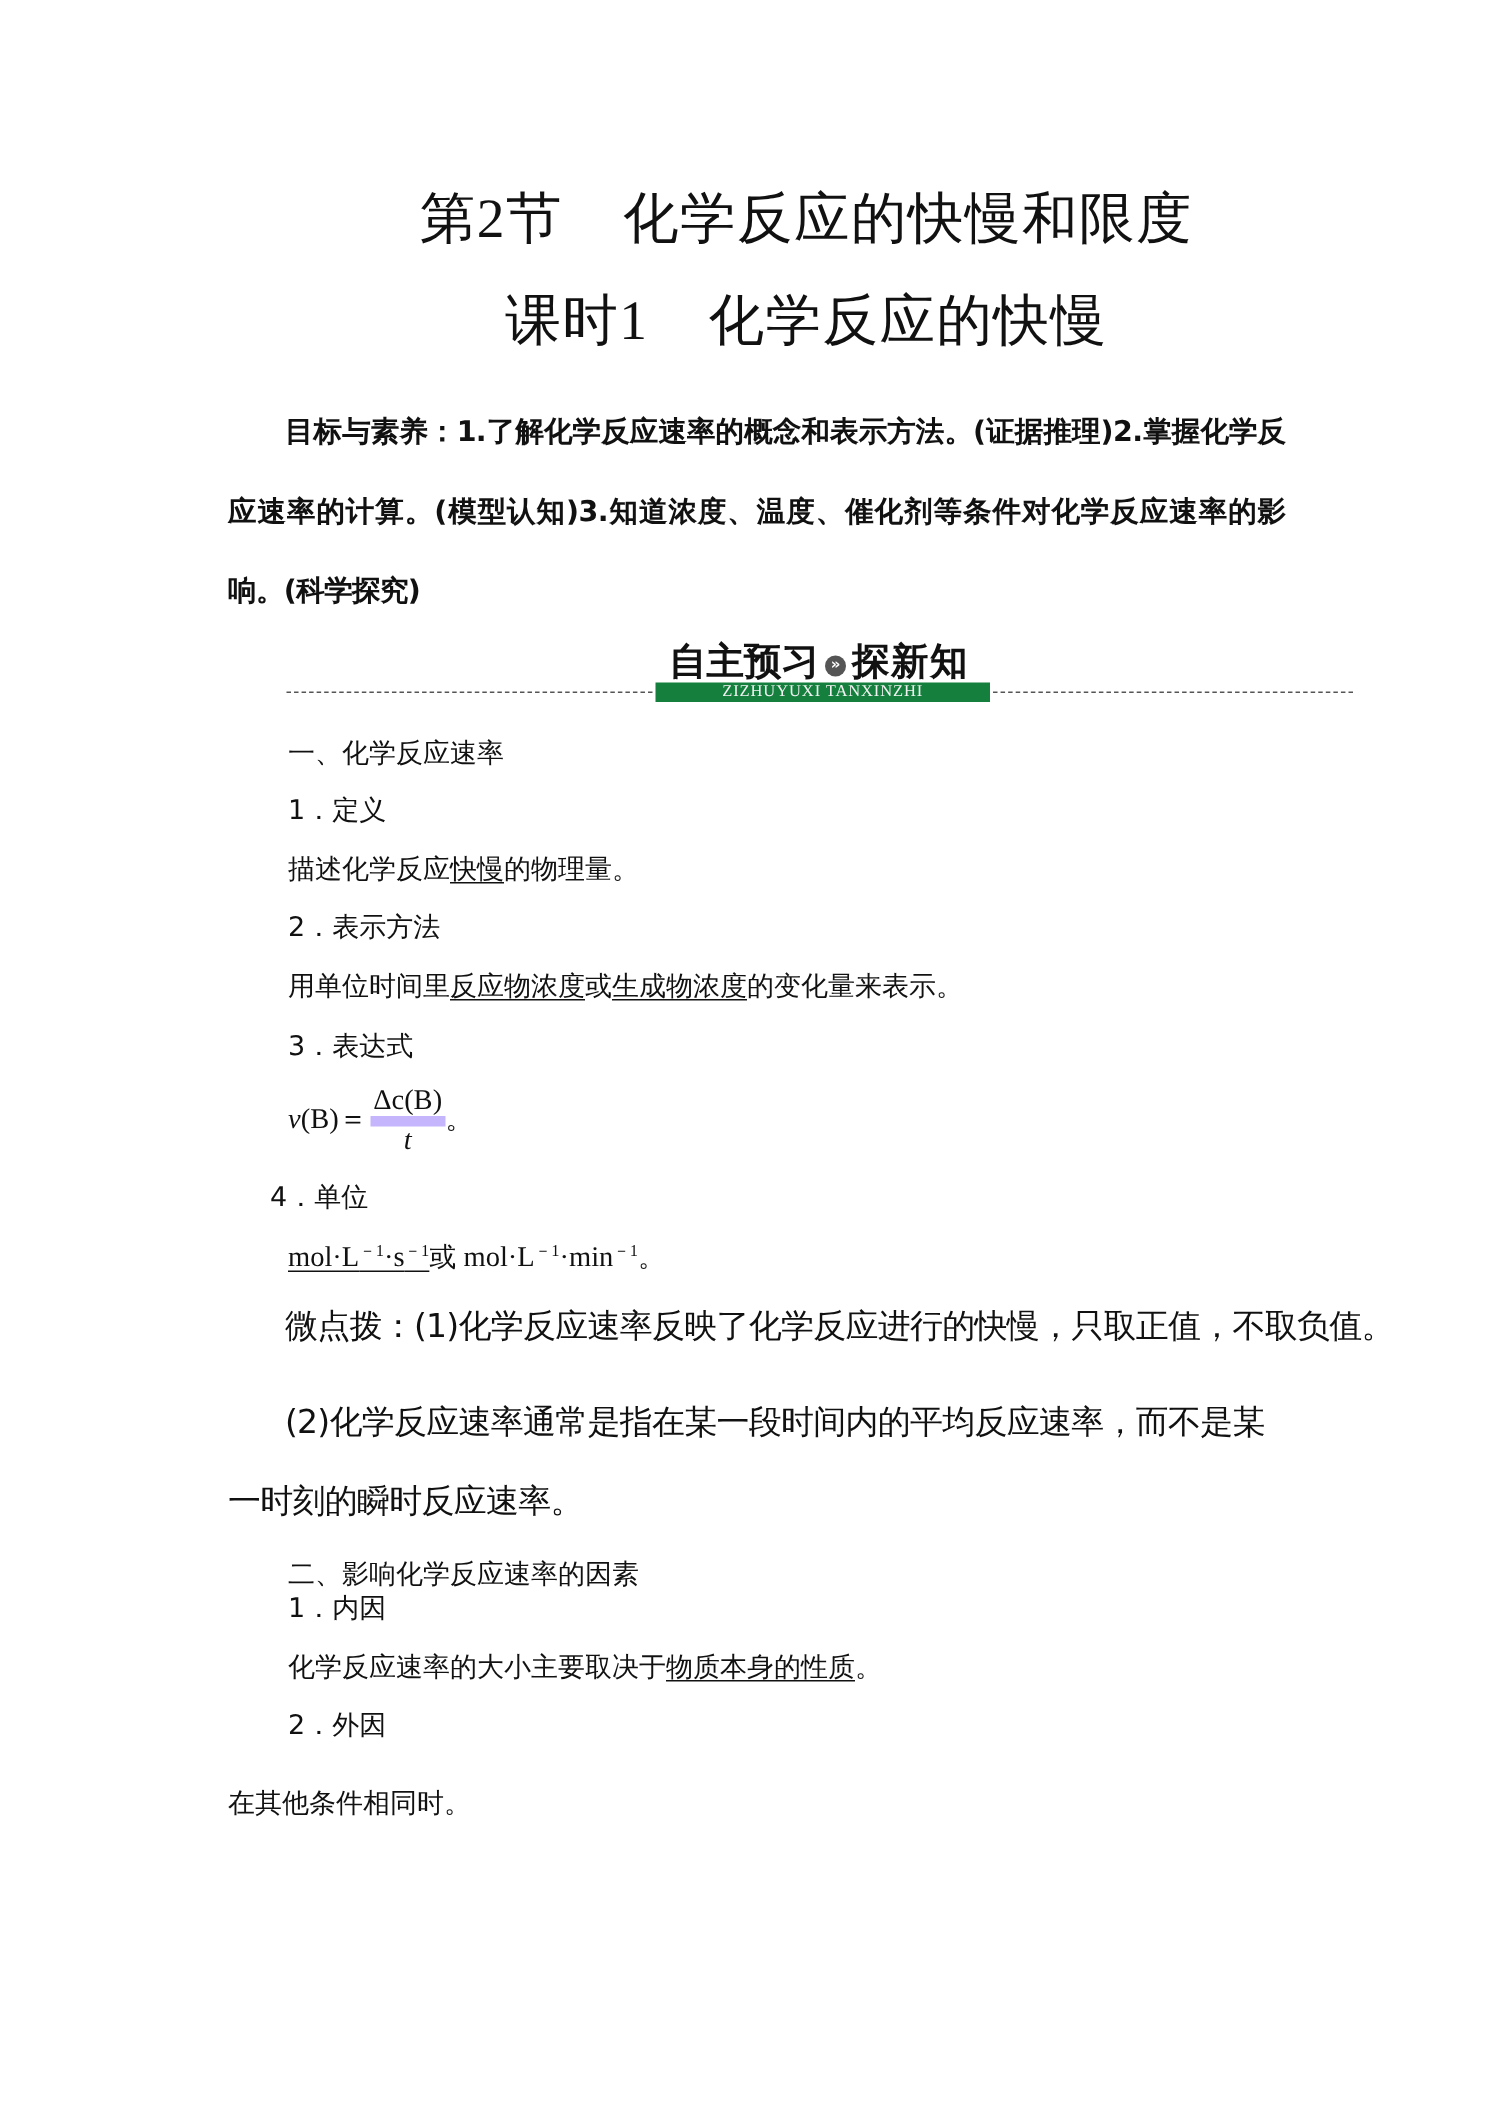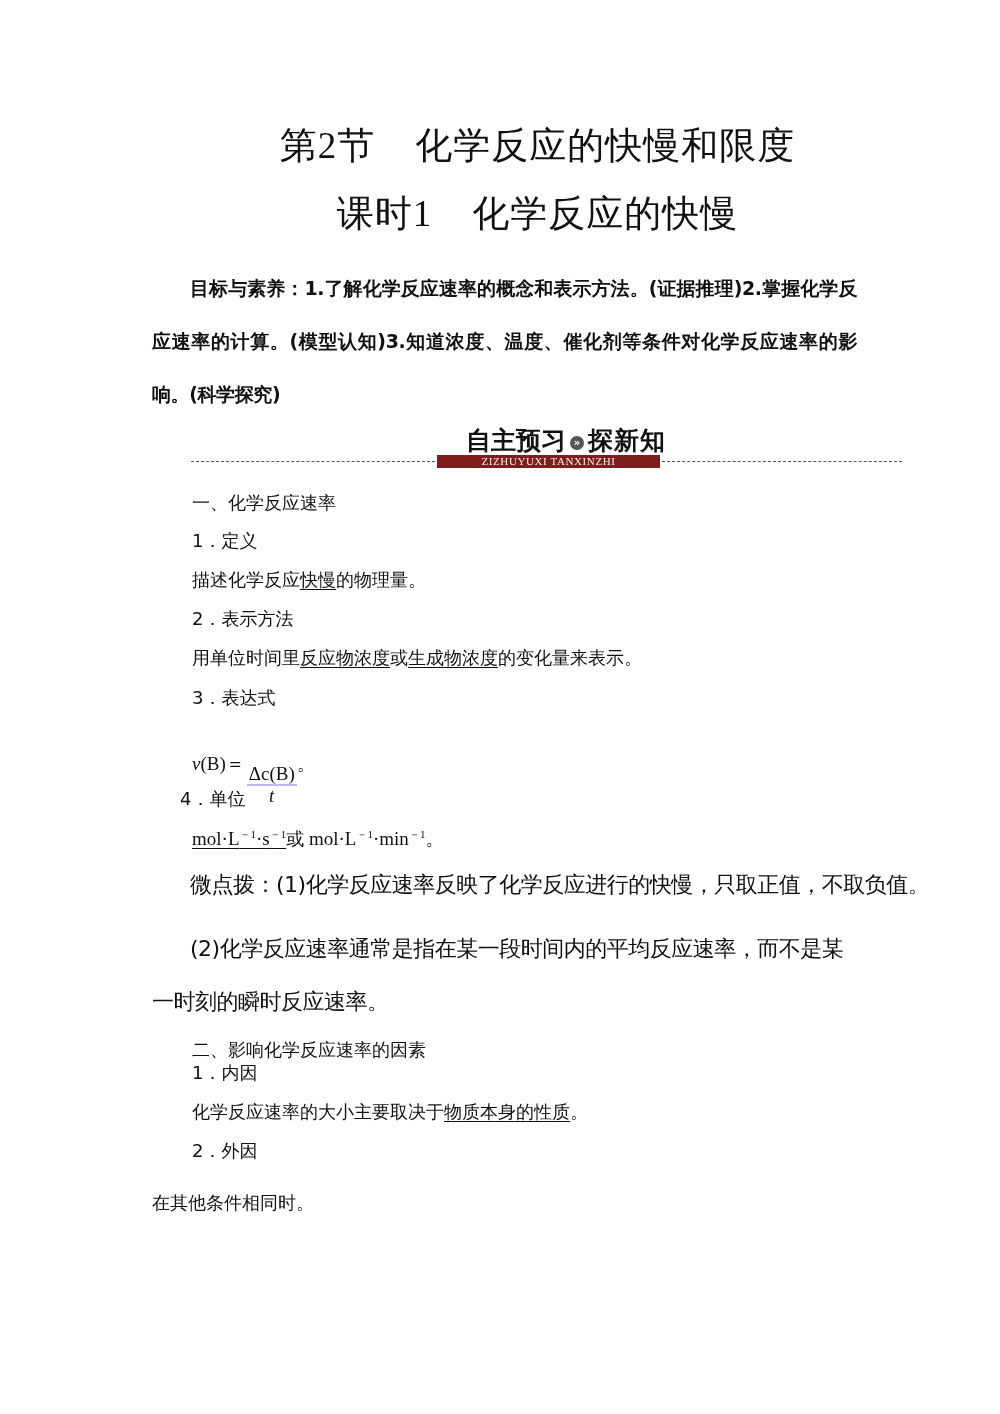--- a/index.html
+++ b/index.html
@@ -48,21 +48,20 @@
     }
 
     
     .banner-title {
       left: 446px; top: 425px;
       font-size: 25px;
       font-weight: bold;
       line-height: 32px;
       letter-spacing: 0px;
       color: #111;
-      margin-left: 20px;
     }
     .banner-title .strong { font-weight: 900; letter-spacing: 1px; }
     .chev {
       display: inline-block;
       width: 14px; height: 14px;
       border-radius: 50%;
       background: #555;
       color: #fff;
       font-size: 10px;
       line-height: 14px;
@@ -73,21 +72,21 @@
     .dash-left {
       left: 191px; top: 461px; width: 244px; height: 0;
       border-top: 1.5px dashed #555;
     }
     .dash-right {
       left: 662px; top: 461px; width: 240px; height: 0;
       border-top: 1.5px dashed #555;
     }
     .banner-bar {
       left: 437px; top: 455px; width: 223px; height: 13px;
-      background: #7f1d1d;
+      background: #15803d;
       color: #f2f2f2;
       font-family: "Liberation Serif", serif;
       font-size: 11px;
       line-height: 13px;
       text-align: center;
       letter-spacing: 0.6px;
     }
 
     .line {
       font-size: 18px;
@@ -99,21 +98,21 @@
 
     .frac {
       display: inline-block;
       vertical-align: middle;
       text-align: center;
       font-family: "Liberation Serif", serif;
       font-size: 19px;
       line-height: 20px;
       margin-left: 2px;
     }
-    .frac .top { display: block; border-bottom: 2px solid #c4b5fd; padding: 0 2px; margin-top: 40px; }
+    .frac .top { display: block; border-bottom: 7px solid #c4b5fd; padding: 0 2px; }
     .frac .bot { display: block; font-style: italic; }
     .math { font-family: "Liberation Serif", serif; font-size: 19px; }
     .it { font-style: italic; }
     sup { font-size: 11px; vertical-align: 7px; line-height: 0; }
 
     .tip {
       font-size: 22px;
       line-height: 26px;
       letter-spacing: -0.5px;
     }

